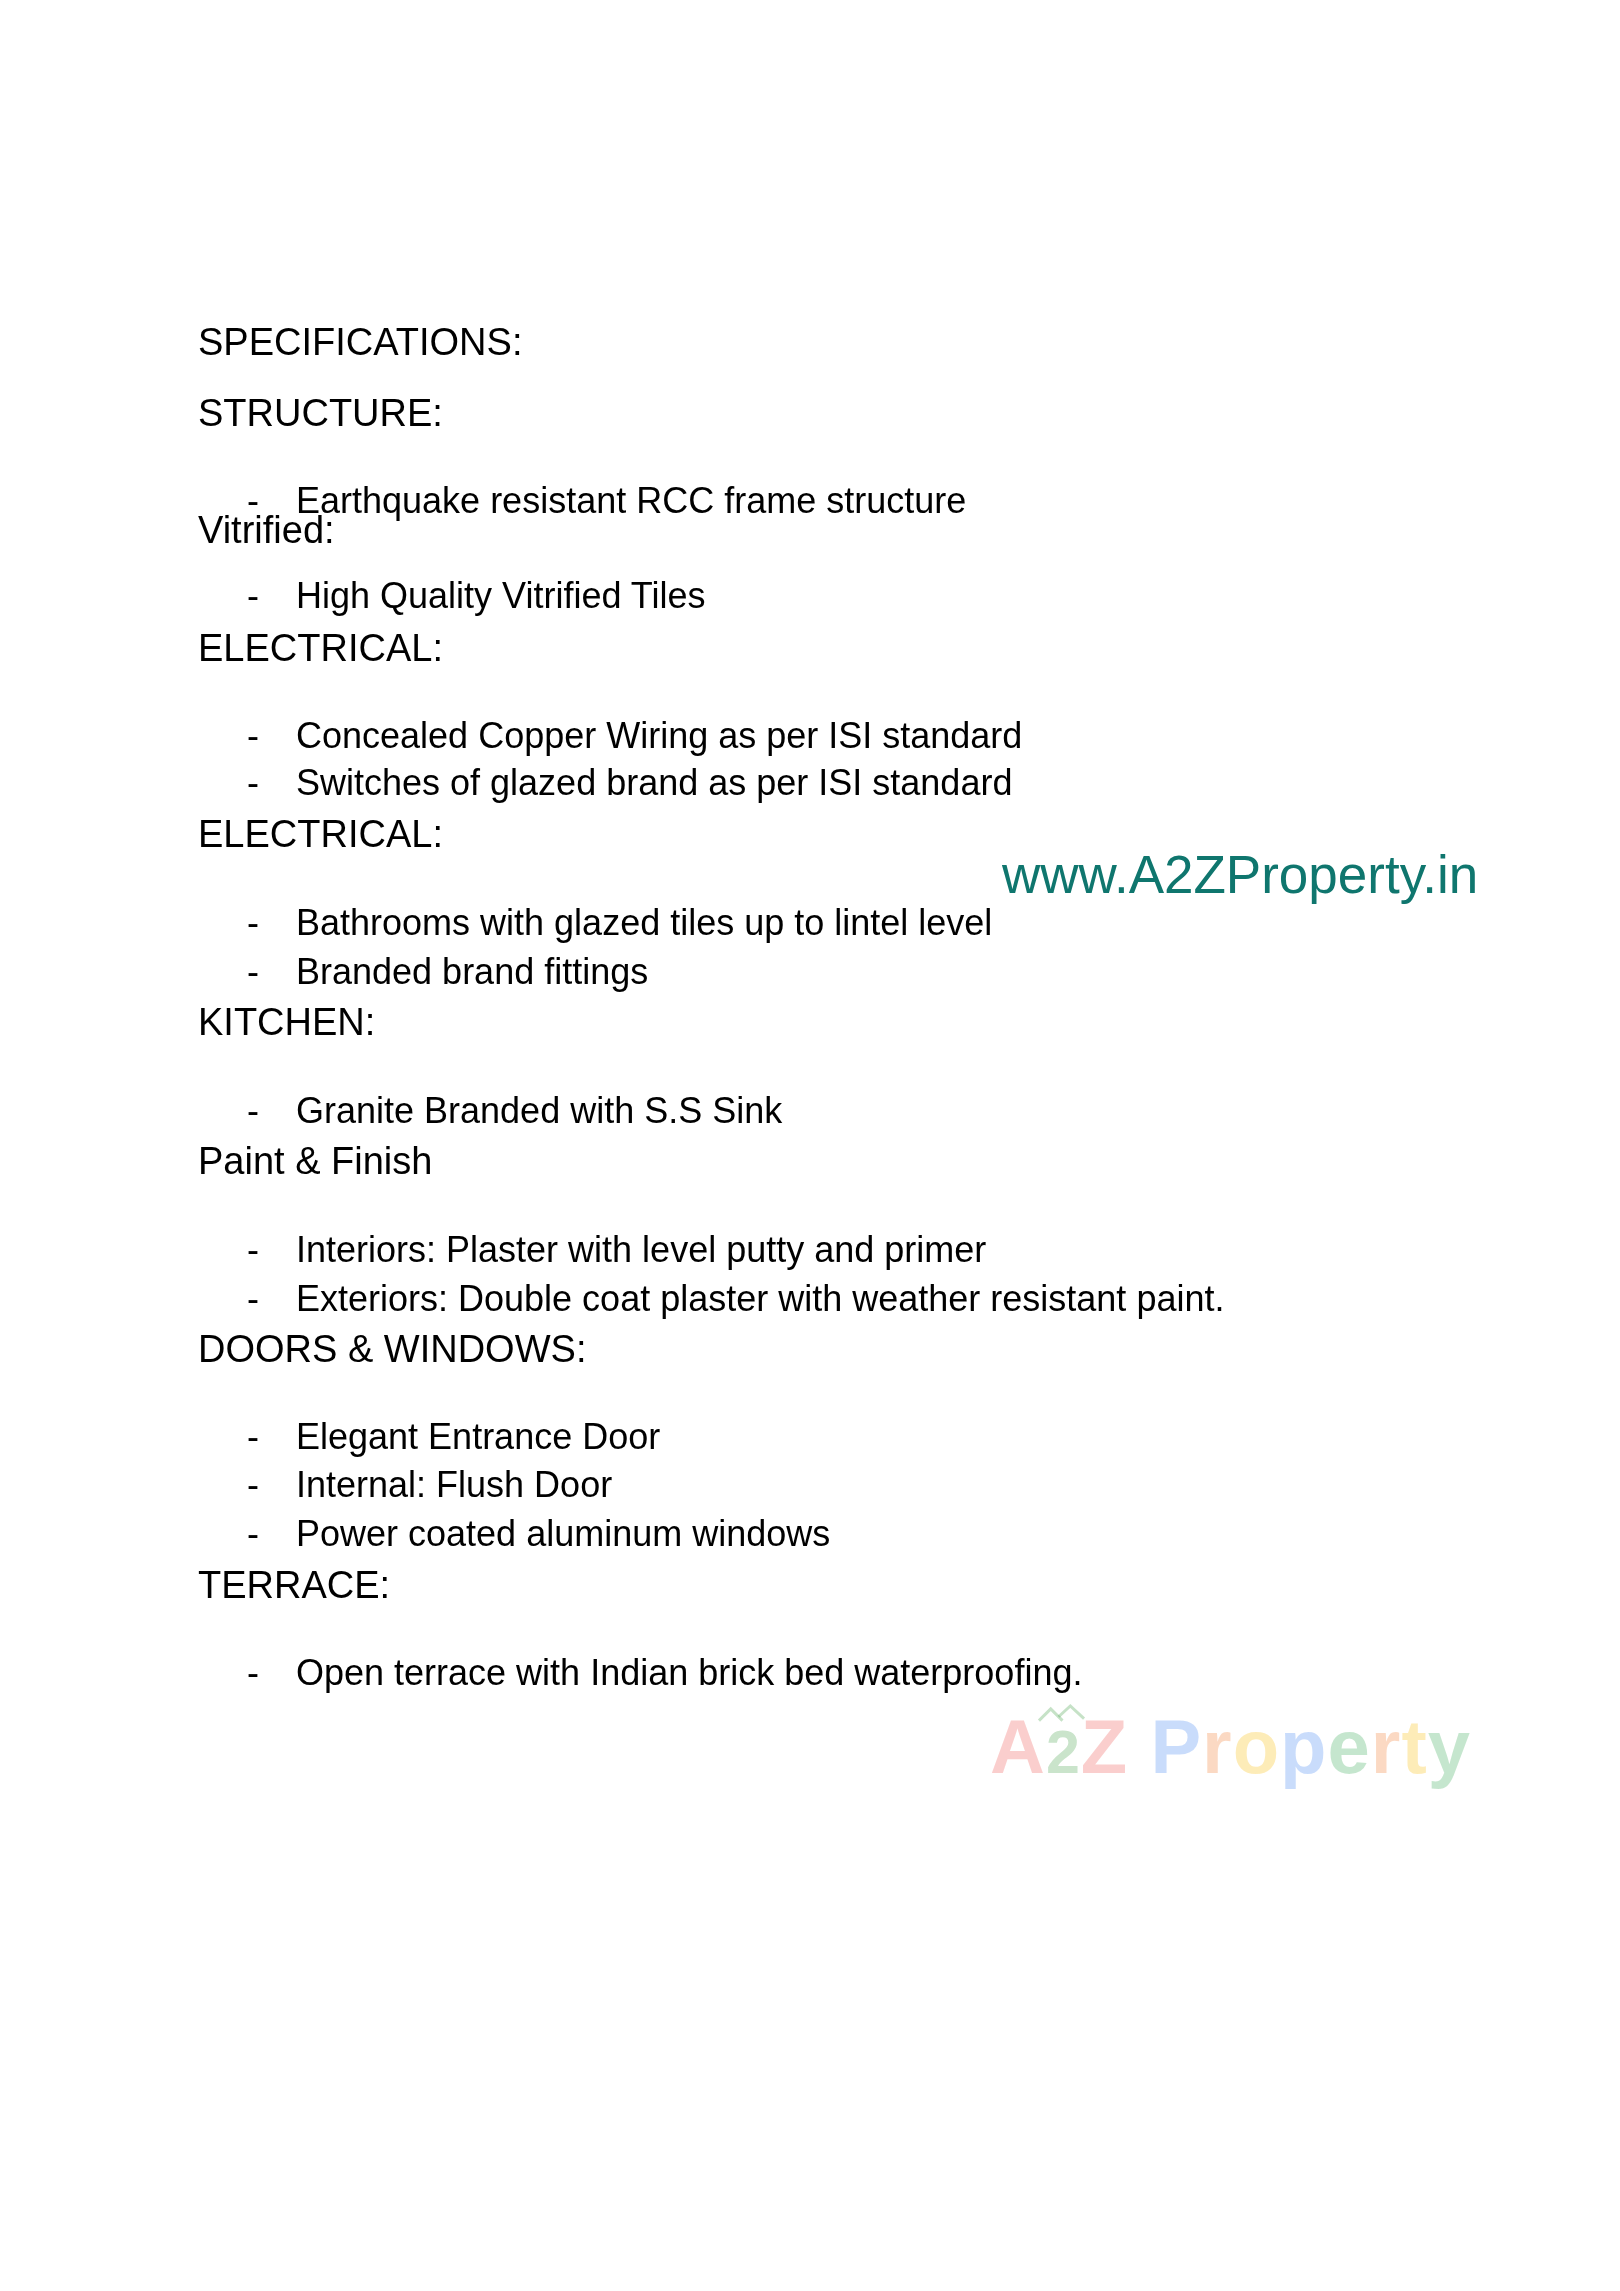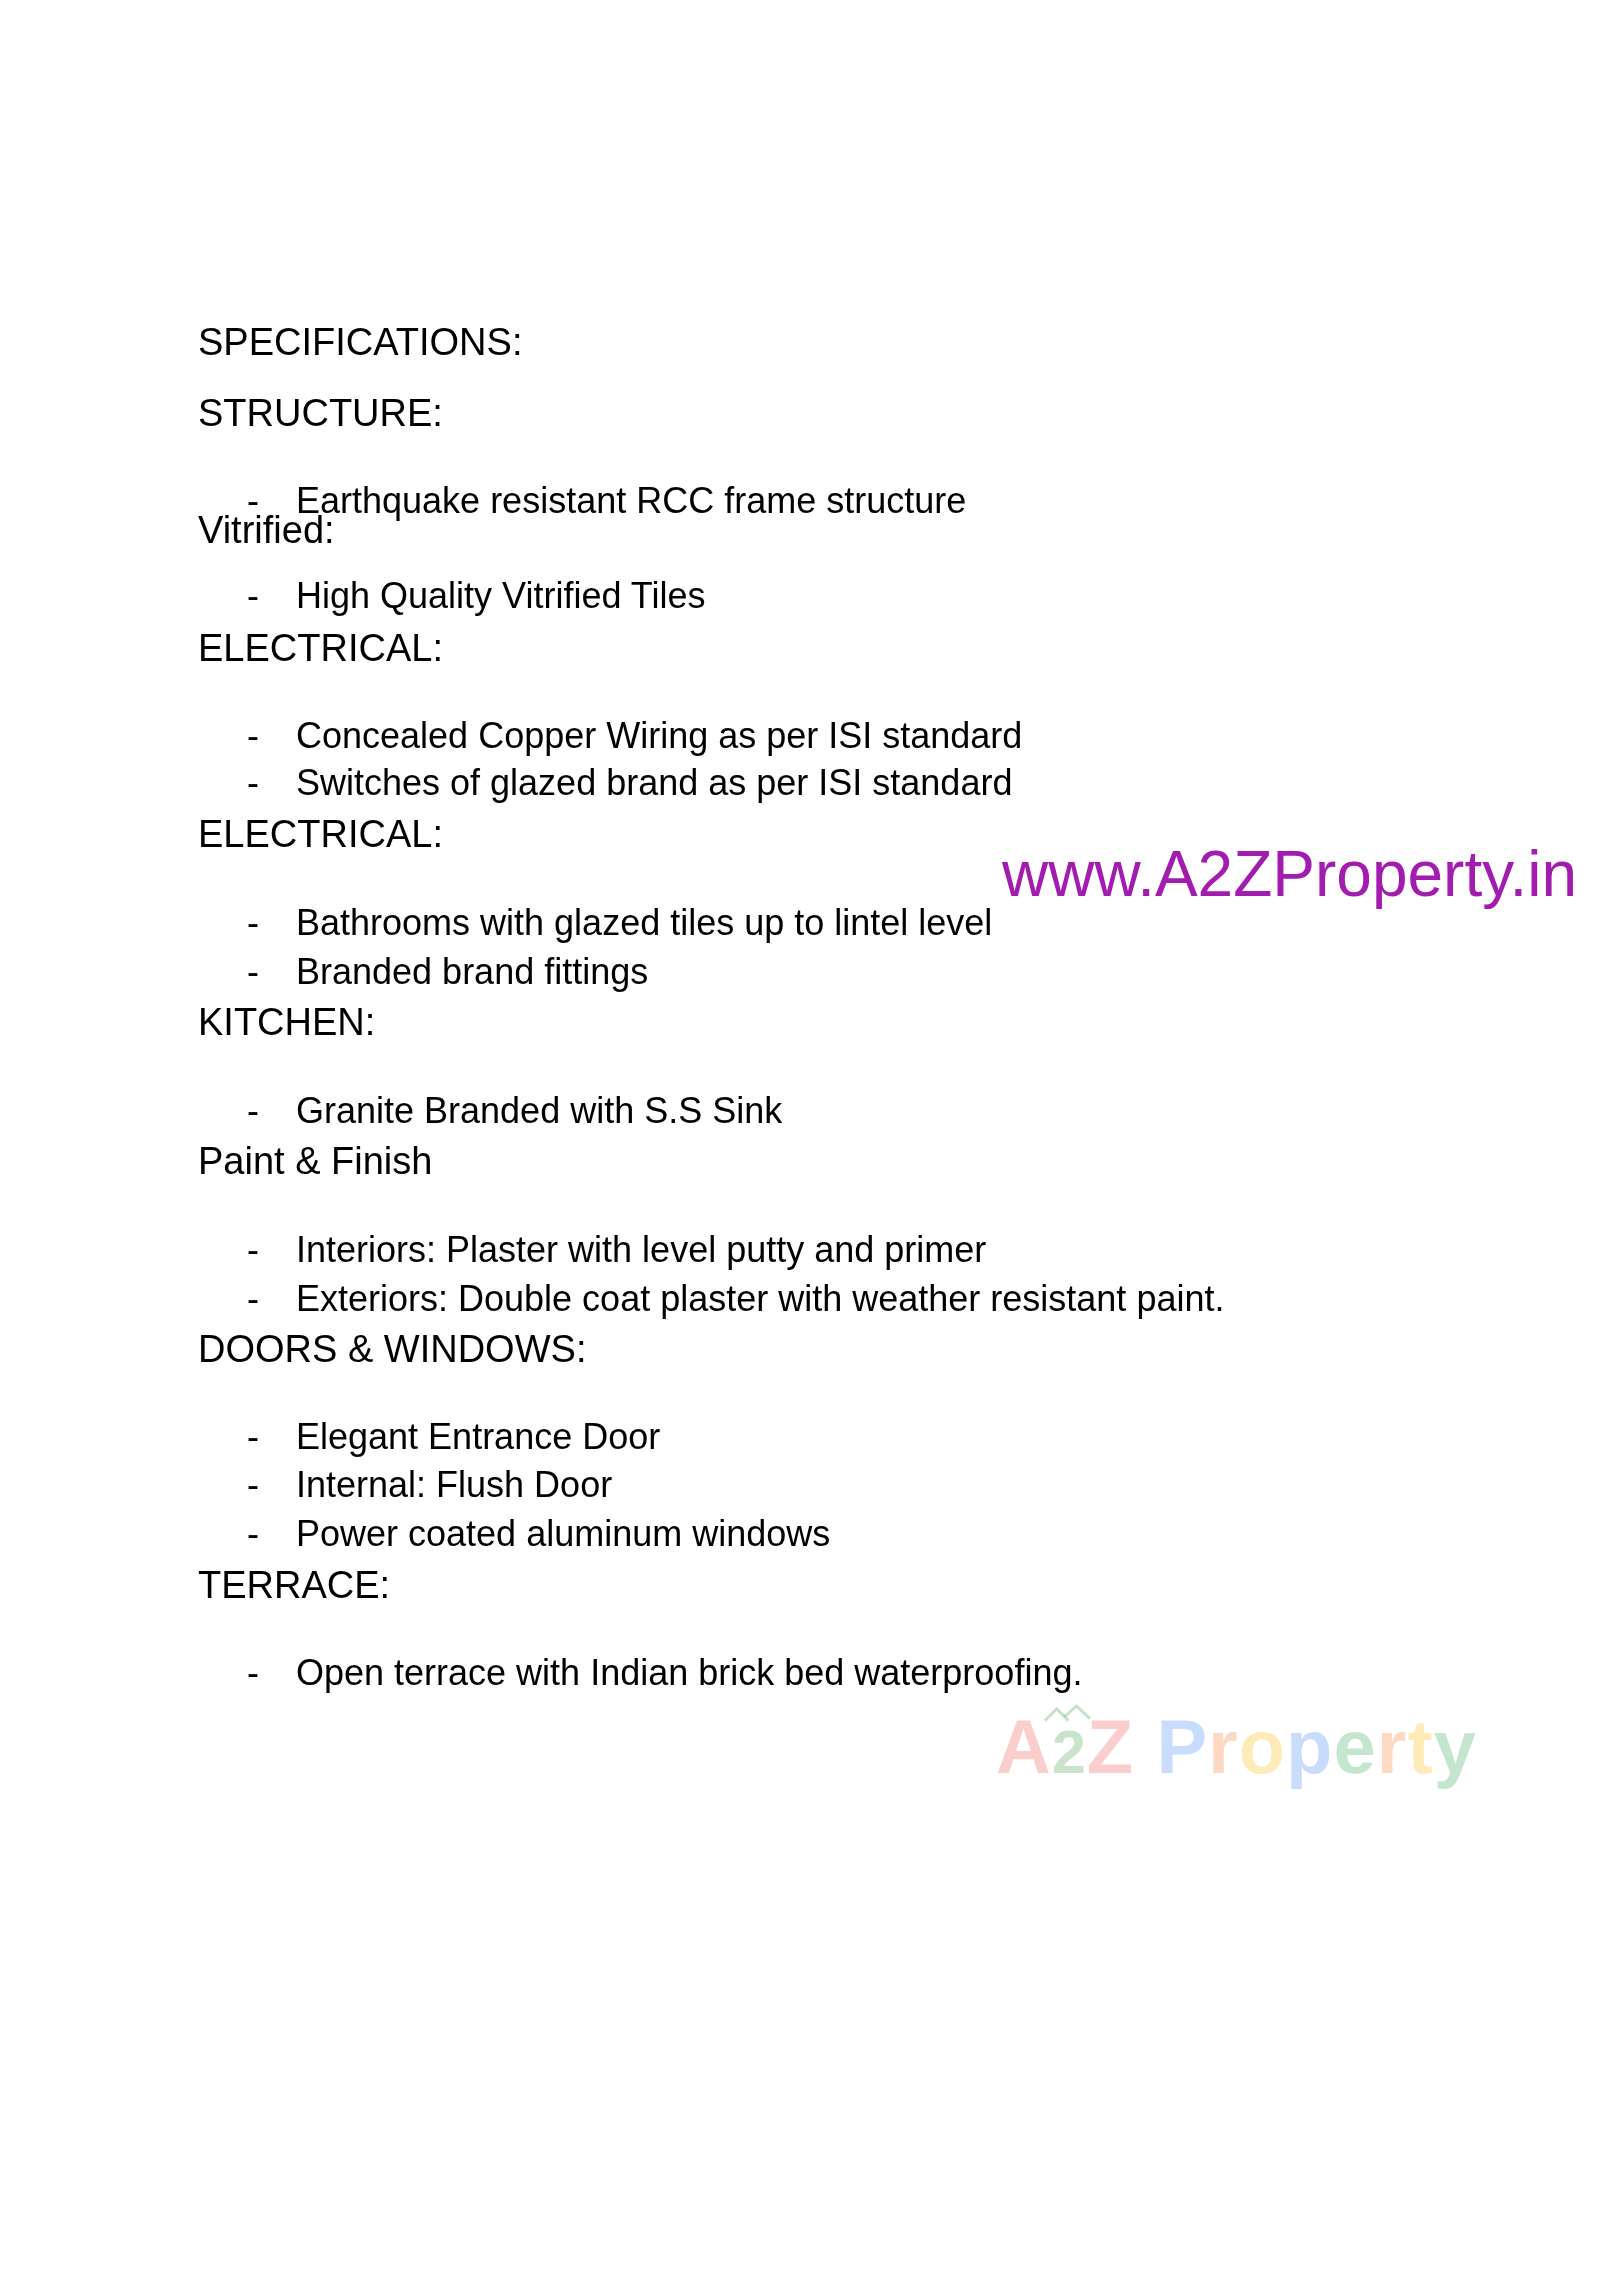--- a/index.html
+++ b/index.html
@@ -3,23 +3,23 @@
 <meta charset="utf-8">
 <style>
   html, body { margin: 0; padding: 0; background: #ffffff; }
   body { width: 1620px; height: 2292px; position: relative; overflow: hidden;
          font-family: "Liberation Sans", sans-serif; color: #000; }
   .line { position: absolute; left: 198px; font-size: 38px; line-height: 1; white-space: nowrap; transform: translateY(-50%); }
   .bullet { position: absolute; left: 0; font-size: 36px; line-height: 1; white-space: nowrap; transform: translateY(-50%); }
   .bullet .dash { position: absolute; left: 247px; }
   .bullet .txt { position: absolute; left: 296px; }
   .watermark { position: absolute; left: 1002px; top: 874px; transform: translateY(-50%);
-               font-size: 64px; color: #a21caf; white-space: nowrap; line-height: 1; }
+               font-size: 53px; color: #0f766e; white-space: nowrap; line-height: 1; }
   .logo { position: absolute; left: 990px; top: 1705px; height: 83px; font-size: 76px; font-weight: bold;
-          line-height: 83px; white-space: nowrap; letter-spacing: 1px; margin-left: 6px; }
+          line-height: 83px; white-space: nowrap; letter-spacing: 1px; }
   .logo span { opacity: 0.28; }
   .house { position: absolute; left: 47px; top: -2px; width: 49px; height: 21.6px; }
 </style>
 </head>
 <body>
 
 <div>
   <div class="line" style="top:342px">SPECIFICATIONS:</div>
 
   <div class="line" style="top:413px">STRUCTURE:</div>

